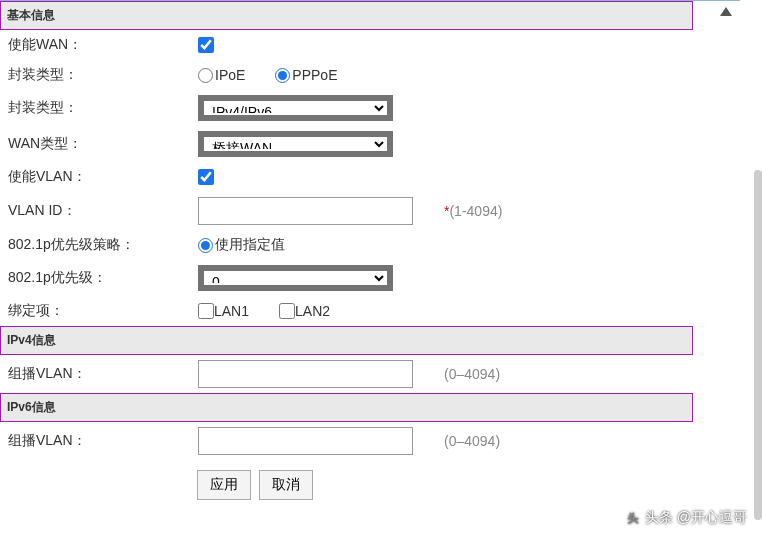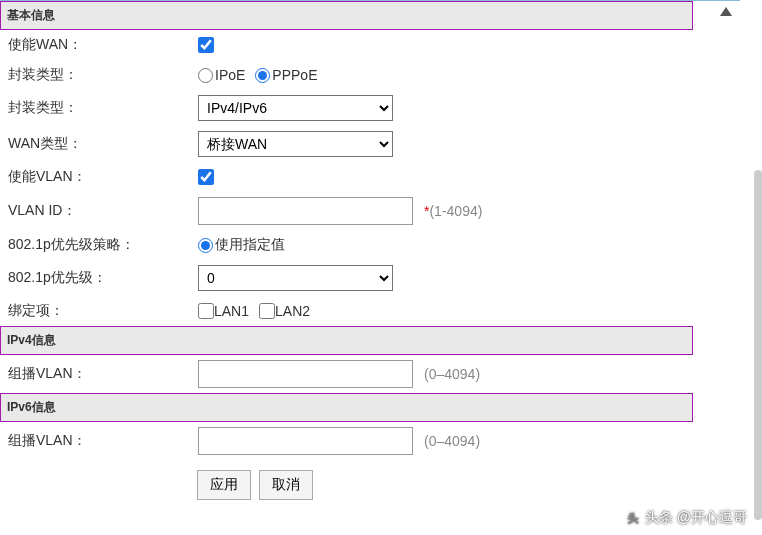--- a/index.html
+++ b/index.html
@@ -32,40 +32,40 @@
     padding: 5px 0 5px 8px;
     min-height: 30px;
   }
   .label-cell {
     width: 190px;
     flex-shrink: 0;
   }
   .control-cell {
     display: flex;
     align-items: center;
-    gap: 0;
+    gap: 20px;
   }
   input[type="checkbox"] {
     width: 16px;
     height: 16px;
     accent-color: #1a73e8;
     cursor: pointer;
   }
   input[type="radio"] {
     width: 15px;
     height: 15px;
     accent-color: #1a73e8;
     cursor: pointer;
     margin-right: 2px;
   }
   .radio-label { cursor: pointer; margin-right: 10px; display: inline-flex; align-items: center; }
   select {
     width: 195px;
     height: 26px;
-    border: 1px solid #737373;
+    border: 6px solid #737373;
     background: #fff;
     font-size: 14px;
     padding: 2px 4px;
     cursor: pointer;
   }
   input[type="text"] {
     width: 215px;
     height: 28px;
     border: 1px solid #999;
     padding: 2px 6px;

